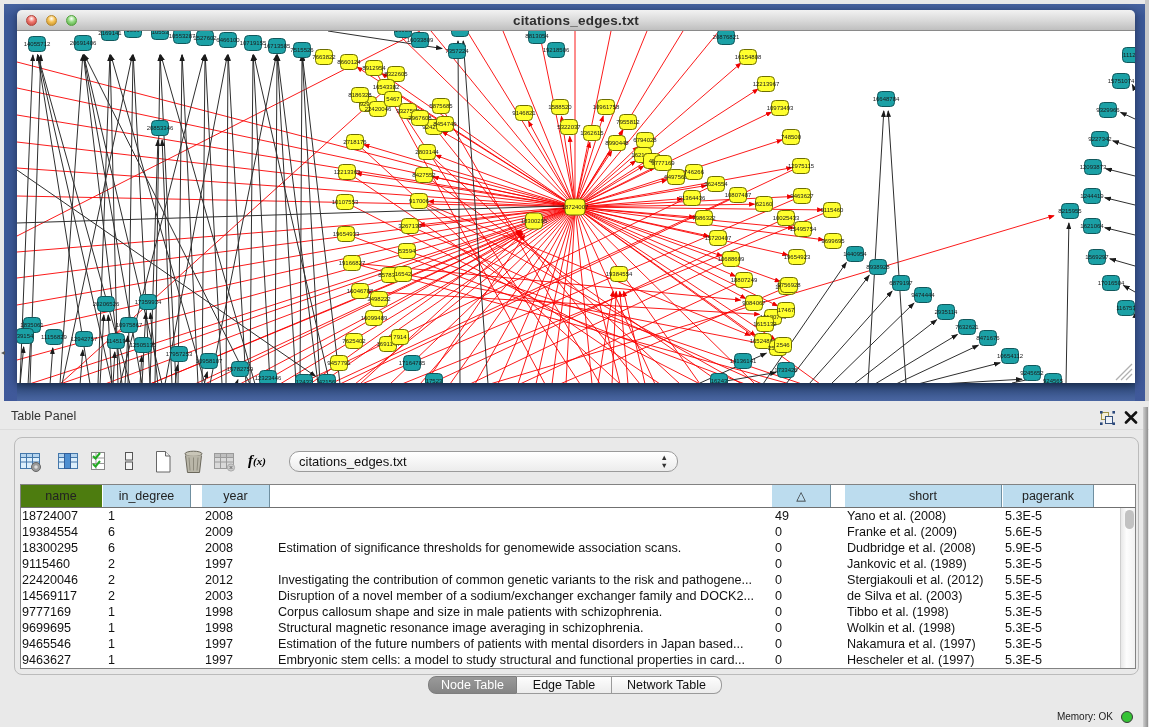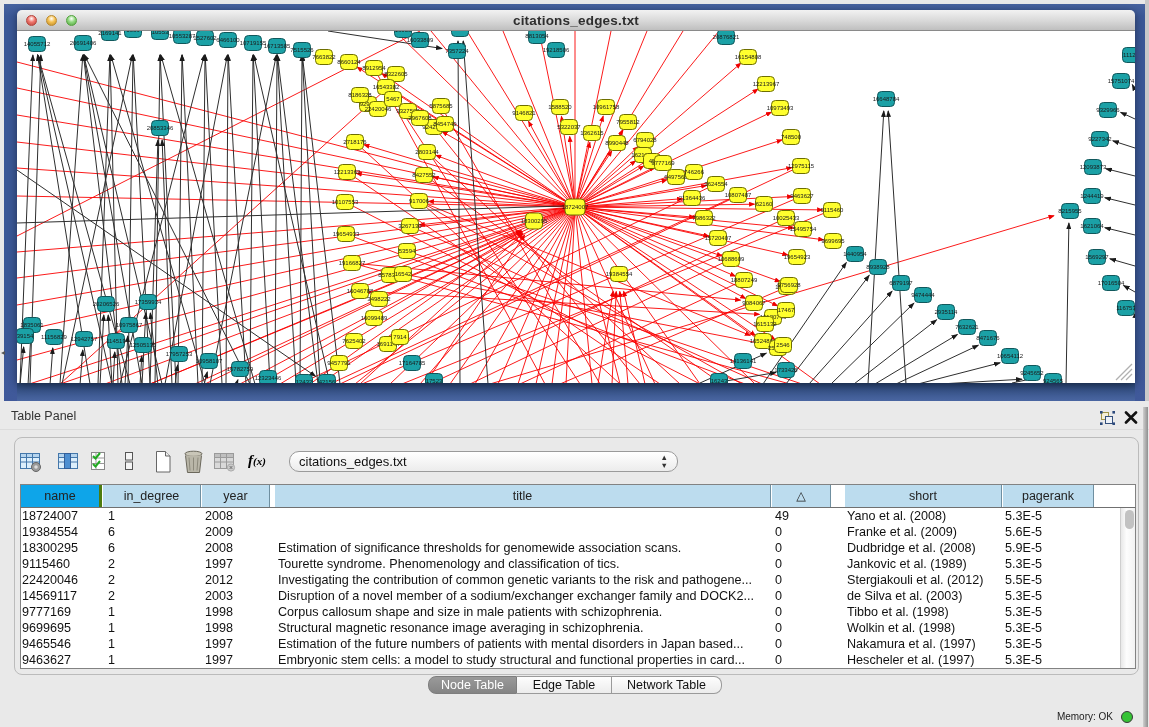--- a/index.html
+++ b/index.html
@@ -605,24 +605,23 @@
     <svg class="tbi" style="left:212px" width="24" height="24" viewBox="0 0 24 24">
       <rect x="2.5" y="4.5" width="19" height="15" fill="#d9d9d9" stroke="#9a9a9a"></rect>
       <rect x="2.5" y="4.5" width="19" height="4" fill="#bfbfbf" stroke="#9a9a9a"></rect>
       <path d="M8.5 4.5v15M14.5 4.5v15M2.5 13h19" stroke="#9a9a9a" fill="none"></path>
       <circle cx="19" cy="18.5" r="3.6" fill="#cccccc" stroke="#aaa"></circle>
       <path d="M17.6 17.1l2.8 2.8M20.4 17.1l-2.8 2.8" stroke="#888" stroke-width="1.1"></path>
     </svg>
     <div class="tbi" style="left:248px;top:51px;font:italic bold 15px 'Liberation Serif',serif">f<span style="font-size:11px">(x)</span></div>
   <div class="abs" id="combo">citations_edges.txt<span class="st">▲<br>▼</span></div>
   <div class="abs" id="thead">
-    <div class="hc" style="left:0;width:81px;background:#0ea5e9;border-right:3px solid #4d7c0f">name</div>
-    <div class="hc" style="left:82px;width:98px">in_degree</div>
+    <div class="hc" style="left:0;width:81px;background:#4d7c0f;border-right:1px solid #4d7c0f">name</div>
+    <div class="hc" style="left:82px;width:88px">in_degree</div>
     <div class="hc" style="left:181px;width:68px">year</div>
-    <div class="hc" style="left:254px;width:496px">title</div>
     <div class="hc" style="left:751px;width:59px">△ out_de...</div>
     <div class="hc" style="left:824px;width:157px">short</div>
     <div class="hc" style="left:982px;width:91px">pagerank</div>
   </div>
   <div class="abs" id="tbody"></div>
   <div class="trow" style="left:0px;top:106.5px">
       <span style="left:22px">18724007</span>
       <span style="left:108px">1</span>
       <span style="left:205px">2008</span>
       <span style="left:775px">49</span>
@@ -643,21 +642,20 @@
       <span style="left:205px">2008</span>
       <span style="left:278px">Estimation of significance thresholds for genomewide association scans.</span>
       <span style="left:775px">0</span>
       <span style="left:847px">Dudbridge et al. (2008)</span>
       <span style="left:1005px">5.9E-5</span>
     </div>
     <div class="trow" style="left:0px;top:154.5px">
       <span style="left:22px">9115460</span>
       <span style="left:108px">2</span>
       <span style="left:205px">1997</span>
-      <span style="left:278px">Tourette syndrome. Phenomenology and classification of tics.</span>
       <span style="left:775px">0</span>
       <span style="left:847px">Jankovic et al. (1989)</span>
       <span style="left:1005px">5.3E-5</span>
     </div>
     <div class="trow" style="left:0px;top:170.5px">
       <span style="left:22px">22420046</span>
       <span style="left:108px">2</span>
       <span style="left:205px">2012</span>
       <span style="left:278px">Investigating the contribution of common genetic variants to the risk and pathogene...</span>
       <span style="left:775px">0</span>

